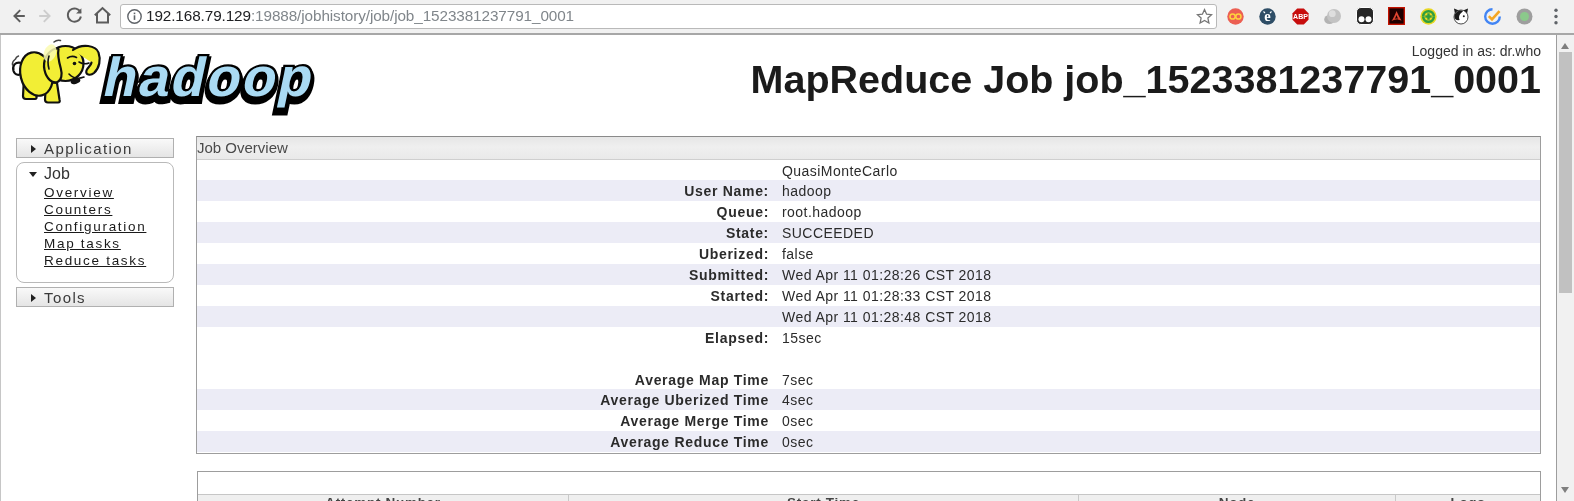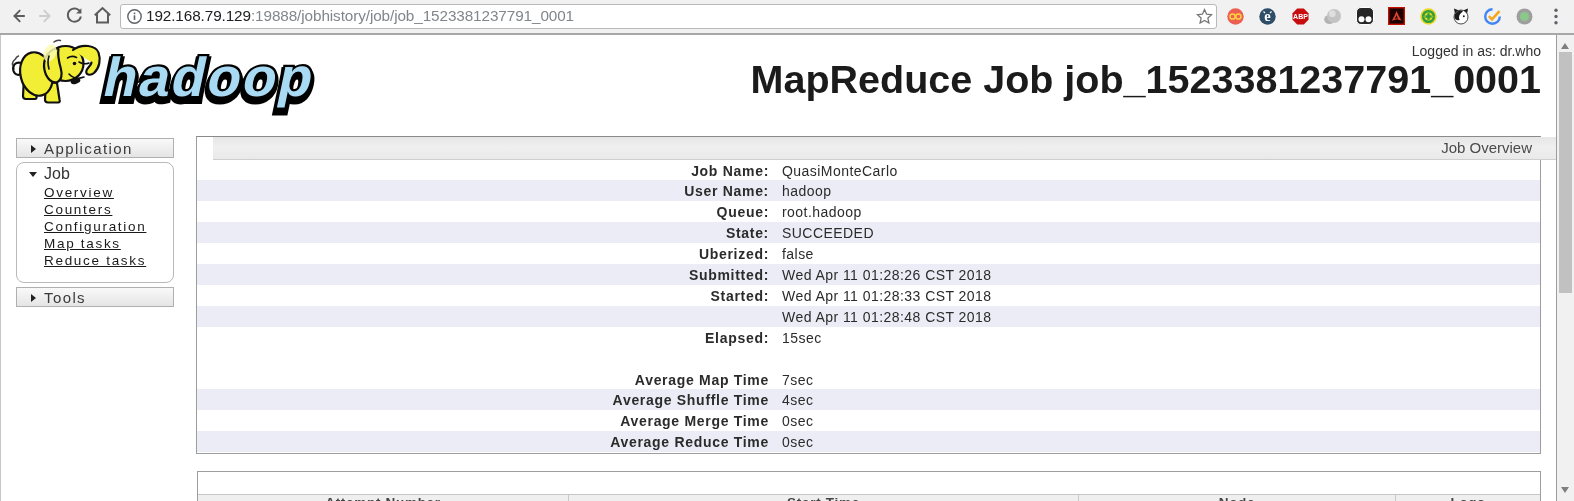--- a/index.html
+++ b/index.html
@@ -24,21 +24,21 @@
 .navhdr .tri { position:absolute; left:14px; top:6px; width:0; height:0; border-top:4px solid transparent; border-bottom:4px solid transparent; border-left:5px solid #222; }
 #jobpanel { position:absolute; left:16px; top:162px; width:158px; height:121px; background:#fff; border:1px solid #b9b9b9; border-radius:8px; font-size:16px; color:#333; }
 #jobpanel .hdr { padding:2px 0 0 27px; line-height:18px; position:relative; }
 #jobpanel .tri { position:absolute; left:12px; top:9px; width:0; height:0; border-left:4px solid transparent; border-right:4px solid transparent; border-top:5px solid #222; }
 #jobpanel ul { list-style:none; margin-top:0; }
 #jobpanel li { height:17px; line-height:17px; padding-left:27px; }
 #jobpanel a { color:#1a1a1a; text-decoration:underline; font-size:13.5px; letter-spacing:1.7px; }
 
 
 #mainbox { position:absolute; left:196px; top:136px; width:1345px; height:318px; border:1px solid #9d9d9d; border-top:1px solid #8a8a8a; background:#fff; }
-#mainhdr { position:absolute; left:16px; top:0; width:1343px; height:22.5px; background:linear-gradient(#e6e6e6 0%, #efefef 45%, #e9e9e9 100%); border-bottom:1px solid #cfcfcf; font-size:15px; color:#4a4a4a; text-align:right; padding-right:24px; line-height:22.5px; }
+#mainhdr { position:absolute; left:0; top:0; width:1343px; height:22.5px; background:linear-gradient(#e6e6e6 0%, #efefef 45%, #e9e9e9 100%); border-bottom:1px solid #cfcfcf; font-size:15px; color:#4a4a4a; padding-right:24px; line-height:22.5px; }
 .row { position:absolute; left:0; width:1343px; height:20.9px; font-size:14px; }
 .row.alt { background:#ececf6; }
 .row .lbl { position:absolute; left:0; top:1px; width:572px; text-align:right; font-weight:bold; color:#2b2b2b; line-height:20.9px; letter-spacing:0.7px; }
 .row .val { position:absolute; left:585px; top:1px; color:#2b2b2b; line-height:20.9px; letter-spacing:0.45px; }
 
 
 #ambox { position:absolute; left:197px; top:471px; width:1344px; height:30px; border:1px solid #9d9d9d; background:#fff; }
 #ambox .title { position:absolute; left:116px; top:4px; font-weight:normal; font-size:16px; color:#1d1d1d; letter-spacing:0.9px;margin-top:28px; }
 #amhdr { position:absolute; left:0; top:22px; width:1342px; height:8px; background:#efefef; border-top:1px solid #c6c6c6; }
 #amhdr .c { position:absolute; top:0; height:8px; border-right:1px solid #c9c9c9; overflow:hidden; font-size:13.5px; font-weight:bold; color:#444; text-align:center; line-height:16px; letter-spacing:0.7px; }
@@ -210,21 +210,20 @@
     <li><a>Configuration</a></li>
     <li><a>Map tasks</a></li>
     <li><a>Reduce tasks</a></li>
   </ul>
 </div>
 <div class="navhdr" style="top:287px"><span class="tri"></span>Tools</div>
 
 <div id="mainbox">
   <div id="mainhdr">Job Overview</div>
   <div class="row" style="top:22.5px">
-      <span class="lbl">Job Name:</span>
       <span class="val">QuasiMonteCarlo</span>
     </div>
   <div class="row alt" style="top:43.4px">
       <span class="lbl">User Name:</span>
       <span class="val">hadoop</span>
     </div>
   <div class="row" style="top:64.3px">
       <span class="lbl">Queue:</span>
       <span class="val">root.hadoop</span>
     </div>
@@ -249,21 +248,21 @@
     </div>
   <div class="row" style="top:189.7px">
       <span class="lbl">Elapsed:</span>
       <span class="val">15sec</span>
     </div>
   <div class="row" style="top:231.5px">
       <span class="lbl">Average Map Time</span>
       <span class="val">7sec</span>
     </div>
   <div class="row alt" style="top:252.4px">
-      <span class="lbl">Average Shuffle Time</span>
+      <span class="lbl">Average Uberized Time</span>
       <span class="val">4sec</span>
     </div>
   <div class="row" style="top:273.3px">
       <span class="lbl">Average Merge Time</span>
       <span class="val">0sec</span>
     </div>
   <div class="row alt" style="top:294.2px">
       <span class="lbl">Average Reduce Time</span>
       <span class="val">0sec</span>
     </div>

